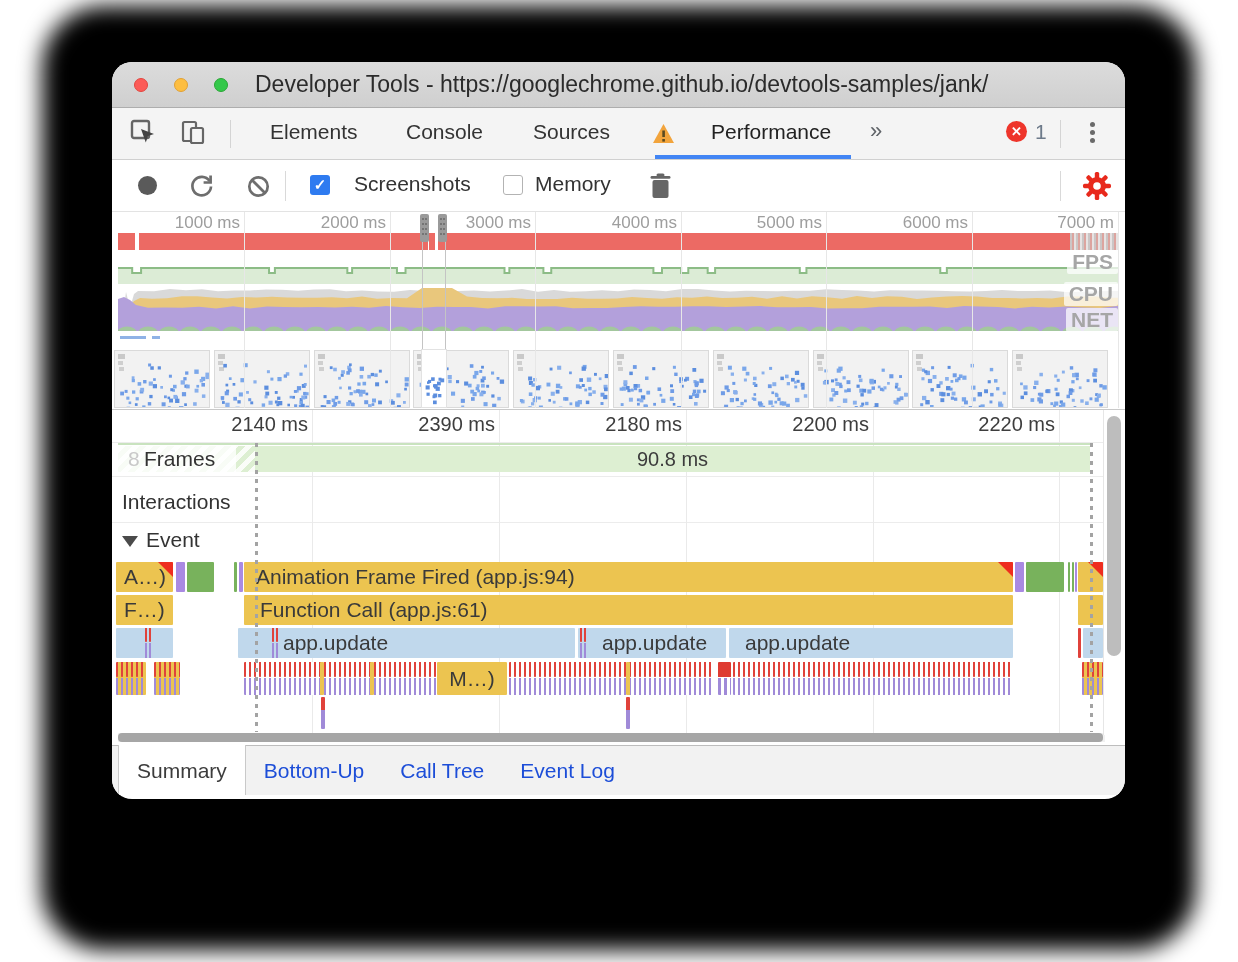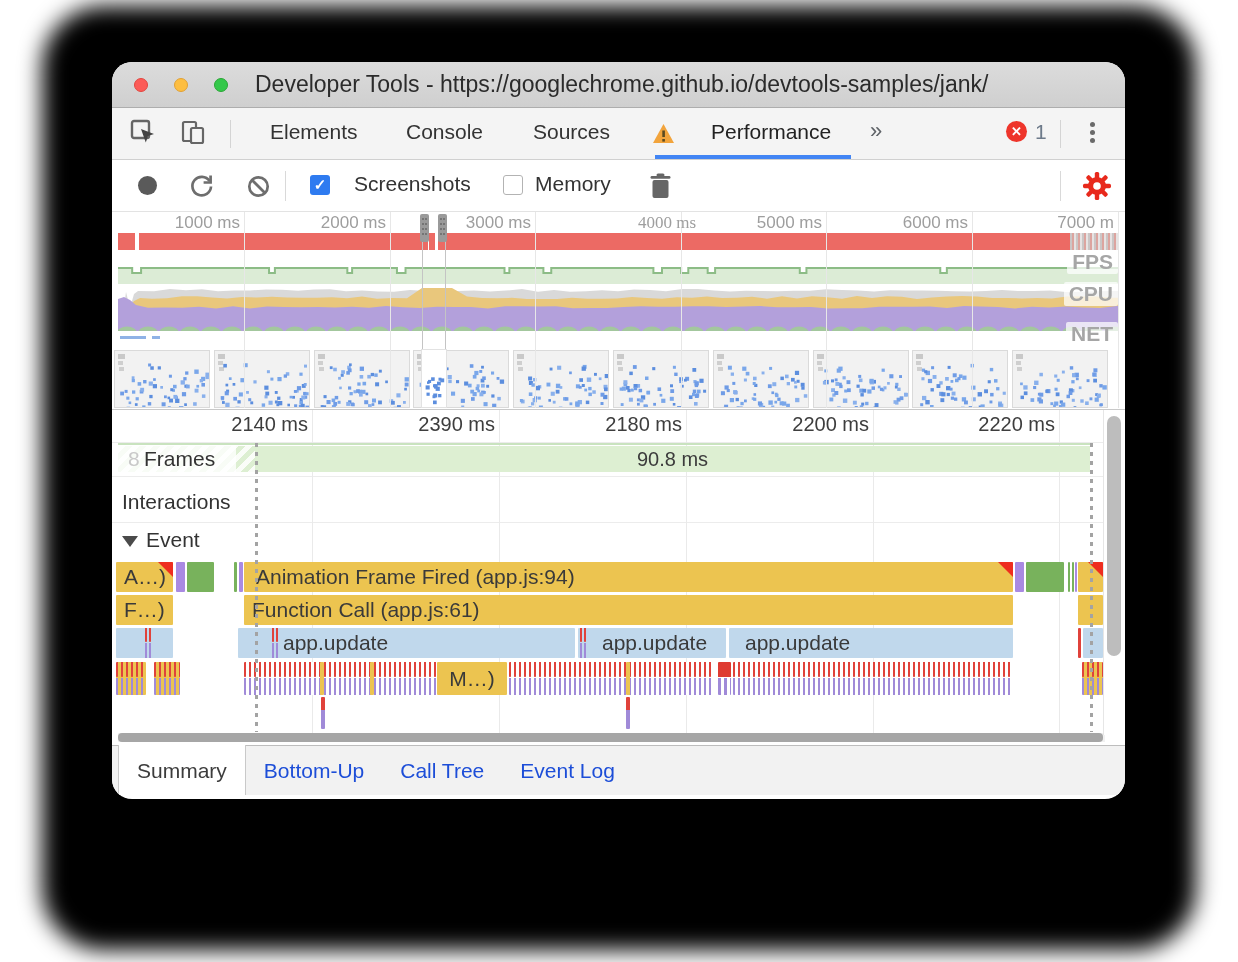--- a/index.html
+++ b/index.html
@@ -273,21 +273,21 @@
           <ellipse cx="912" cy="49" rx="10" ry="6.5" fill="#a3c79d"></ellipse>
           <ellipse cx="933" cy="49" rx="10" ry="6.5" fill="#a3c79d"></ellipse>
           <ellipse cx="954" cy="49" rx="10" ry="6.5" fill="#a3c79d"></ellipse>
           <ellipse cx="975" cy="49" rx="10" ry="6.5" fill="#a3c79d"></ellipse>
           <ellipse cx="996" cy="49" rx="10" ry="6.5" fill="#a3c79d"></ellipse>
         </svg></div>
     <div class="netmark" style="left:8px;top:124px;width:26px;height:3px;"></div>
     <div class="netmark" style="left:40px;top:124px;width:8px;height:3px;"></div>
     <div class="chip" style="top:38px;">FPS</div>
     <div class="chip" style="top:70px;">CPU</div>
-    <div class="chip" style="top:110px;">NET</div>
+    <div class="chip" style="top:96px;">NET</div>
     <div id="filmstrip">
         <div class="film" style="left: 2px;"><svg width="94" height="56">
             <rect x="3" y="3" width="7" height="5" fill="#c9c9c9"></rect>
             <rect x="3" y="10" width="5" height="4" fill="#cfcfcf"></rect>
             <rect x="4" y="16" width="5" height="4" fill="#cfcfcf"></rect>
             <rect x="22.6" y="31.1" width="3.6" height="3.6" fill="#7aa7ea"></rect>
             <rect x="52.5" y="45.6" width="2.6" height="2.6" fill="#5c8ede"></rect>
             <rect x="24.7" y="38.8" width="3.7" height="3.7" fill="#6f9ce6"></rect>
             <rect x="16.7" y="28.0" width="3.2" height="3.2" fill="#7aa7ea"></rect>
             <rect x="9.6" y="38.9" width="3.0" height="3.0" fill="#6f9ce6"></rect>
@@ -908,21 +908,21 @@
           <rect x="11.2" y="43.5" width="4.0" height="4.0" fill="#5c8ede"></rect>
           <rect x="11.6" y="34.1" width="3.8" height="3.8" fill="#5c8ede"></rect>
         </svg></div>
   <div class="ov-grid" style="left: 132px;"></div>
       <div class="ov-tick" style="left: 128px;">1000 ms</div>
       <div class="ov-grid" style="left: 278px;"></div>
       <div class="ov-tick" style="left: 274px;">2000 ms</div>
       <div class="ov-grid" style="left: 423px;"></div>
       <div class="ov-tick" style="left: 419px;">3000 ms</div>
       <div class="ov-grid" style="left: 569px;"></div>
-      <div class="ov-tick" style="left: 584px; font-family: Liberation Serif, serif;">4000 ms</div>
+      <div class="ov-tick" style="left: 565px;">4000 ms</div>
       <div class="ov-grid" style="left: 714px;"></div>
       <div class="ov-tick" style="left: 710px;">5000 ms</div>
       <div class="ov-grid" style="left: 860px;"></div>
       <div class="ov-tick" style="left: 856px;">6000 ms</div>
       <div class="ov-grid" style="left: 1006px;"></div>
       <div class="ov-tick" style="left: 1002px;">7000 m</div>
     </div>
 
   <div class="detail" id="detail">
     <div class="hline" style="top:32px;"></div>
@@ -957,21 +957,21 @@
         <div class="seg green" style="left: 956px; top: 152px; width: 2px; height: 30px;"></div>
         <div class="seg green" style="left: 960px; top: 152px; width: 2px; height: 30px;"></div>
         <div class="seg purple" style="left: 963px; top: 152px; width: 2px; height: 30px;"></div>
         <div class="seg yellow" style="left: 966px; top: 152px; width: 25px; height: 30px;">
           <div class="corner"></div>
         </div>
         <div class="seg yellow" style="left: 4px; top: 185px; width: 57px; height: 30px;">
           <span class="seglabel" style="padding-left: 8px;">F…)</span>
         </div>
         <div class="seg yellow" style="left: 132px; top: 185px; width: 769px; height: 30px;">
-          <span class="seglabel" style="padding-left: 8px;">Function Call (app.js:61)</span>
+          <span class="seglabel" style="padding-left: 16px;">Function Call (app.js:61)</span>
         </div>
         <div class="seg yellow" style="left: 966px; top: 185px; width: 25px; height: 30px;"></div>
         <div class="seg blue" style="left: 4px; top: 218px; width: 57px; height: 30px;">
           <div class="minicandy" style="left: 29px;"></div>
         </div>
         <div class="seg blue" style="left: 126px; top: 218px; width: 337px; height: 30px;">
           <div class="minicandy" style="left: 34px;"></div>
           <span class="seglabel" style="padding-left: 45px;">app.update</span>
         </div>
         <div class="seg blue" style="left: 466px; top: 218px; width: 148px; height: 30px;">

